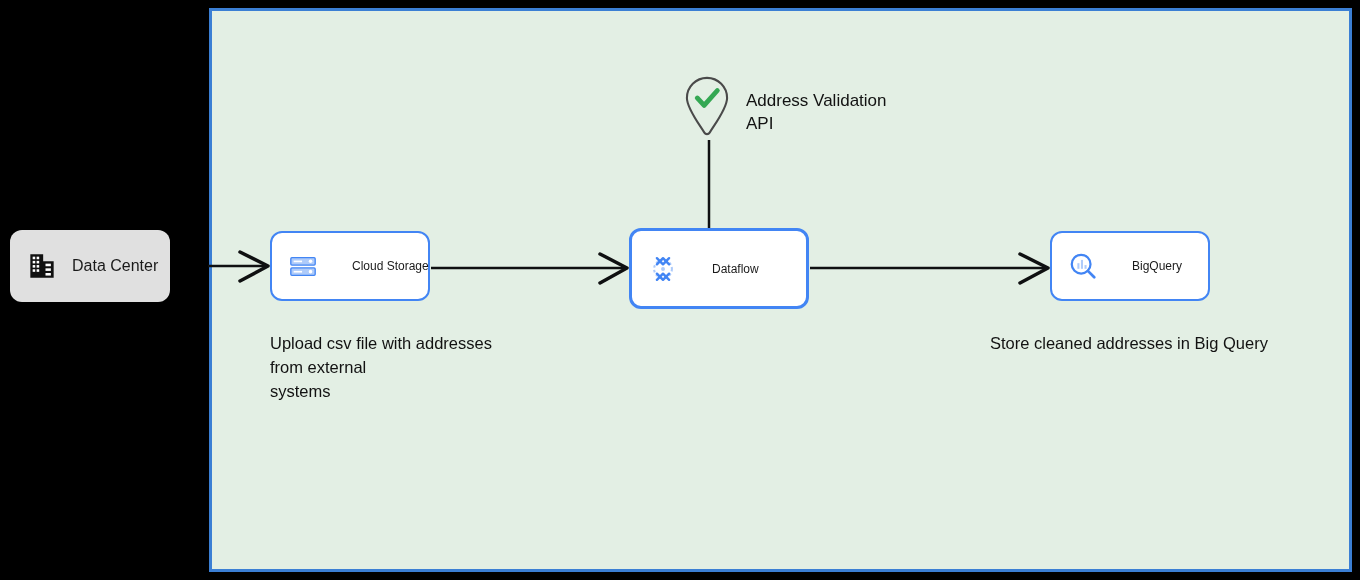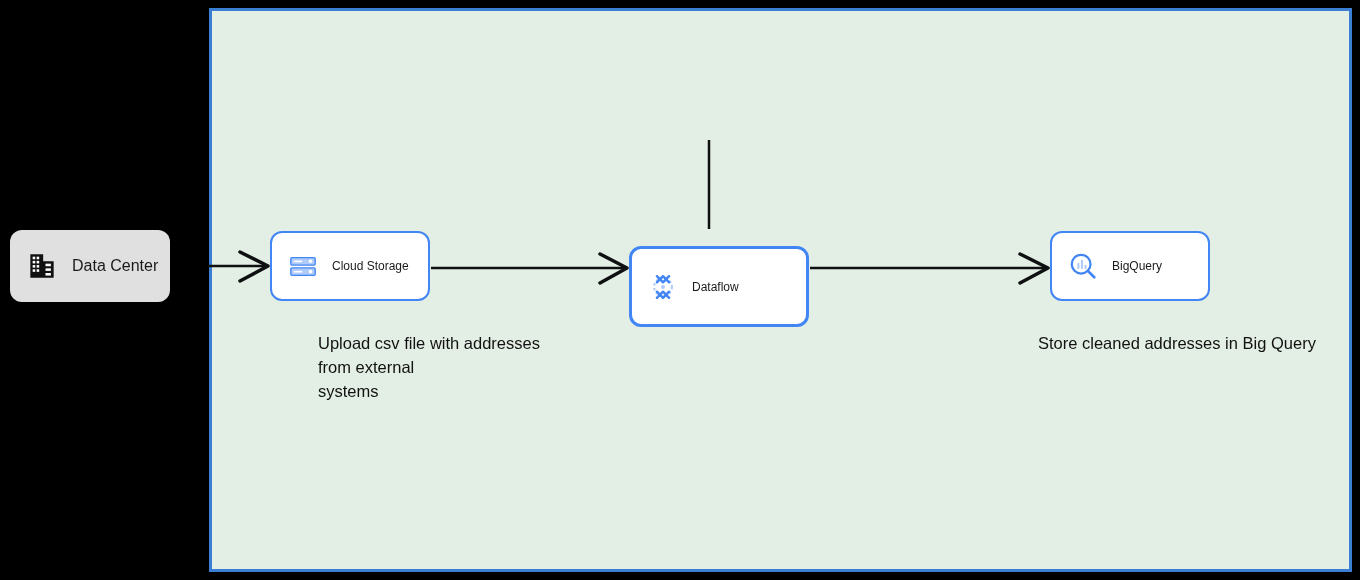--- a/index.html
+++ b/index.html
@@ -56,24 +56,24 @@
 
   
   .node {
     position: absolute;
     background: #ffffff;
     border: 2px solid #4285f4;
     border-radius: 12px;
     box-sizing: border-box;
     display: flex;
     align-items: center;
+    gap: 20px;
   }
   .node.selected {
     border-width: 3px;
-    margin-top: 18px;
   }
   .node .node-icon {
     margin-left: 16px;
     width: 30px;
     height: 30px;
     flex: 0 0 auto;
     display: block;
   }
   .node .node-label {
     margin-left: 14px;
@@ -86,21 +86,20 @@
   #node-dataflow { left: 629px; top: 228px; width: 180px; height: 81px; }
   #node-bigquery { left: 1050px; top: 231px; width: 160px; height: 70px; text-align: center; }
 
   
   .caption {
     position: absolute;
     font-size: 16.5px;
     color: #121212;
     line-height: 24px;
     white-space: pre-line;
-    margin-left: 48px;
   }
   #caption-storage { left: 270px; top: 331px; width: 230px; }
   #caption-dataflow { left: 570px; top: 331px; width: 420px; }
   #caption-bigquery { left: 990px; top: 331px; width: 400px; }
 
   
   .api-node {
     position: absolute;
     left: 684px;
     top: 75px;
@@ -177,20 +176,28 @@
         <rect x="4" y="14.8" width="2.2" height="2.2"></rect>
         <rect x="7.4" y="14.8" width="2.2" height="2.2"></rect>
         <rect x="15" y="10" width="4.6" height="2.2"></rect>
         <rect x="15" y="14" width="4.6" height="2.2"></rect>
         <rect x="15" y="18" width="4.6" height="2.2"></rect>
       </g>
     </svg>
     <span class="dc-label">Data Center</span>
   </div>
 
+  <div class="api-node">
+    <svg class="pin-icon" viewBox="0 0 40 54">
+      <path d="M20 2.5C10.3 2.5 2.5 10.3 2.5 20c0 9 10.5 22.5 15.2 30.2a2.7 2.7 0 0 0 4.6 0C27 42.5 37.5 29 37.5 20 37.5 10.3 29.7 2.5 20 2.5z" fill="none" stroke="#4a4a4a" stroke-width="1.8"></path>
+      <polyline points="11.5,20 17.5,26.5 29,13.5" fill="none" stroke="#34a853" stroke-width="4.2" stroke-linecap="round" stroke-linejoin="round"></polyline>
+    </svg>
+    <span class="api-label">Address Validation
+API</span>
+  </div>
 
   <div class="node" id="node-storage">
     <svg class="node-icon" viewBox="0 0 32 32">
       <rect x="3" y="7" width="26" height="8" rx="1.2" fill="#aecbfa" stroke="#4285f4" stroke-width="1.4"></rect>
       <rect x="3" y="18" width="26" height="8" rx="1.2" fill="#aecbfa" stroke="#4285f4" stroke-width="1.4"></rect>
       <rect x="6" y="10.2" width="9" height="1.8" fill="#ffffff"></rect>
       <rect x="6" y="21.2" width="9" height="1.8" fill="#ffffff"></rect>
       <circle cx="24" cy="11" r="1.9" fill="#ffffff"></circle>
       <circle cx="24" cy="22" r="1.9" fill="#ffffff"></circle>
     </svg>

